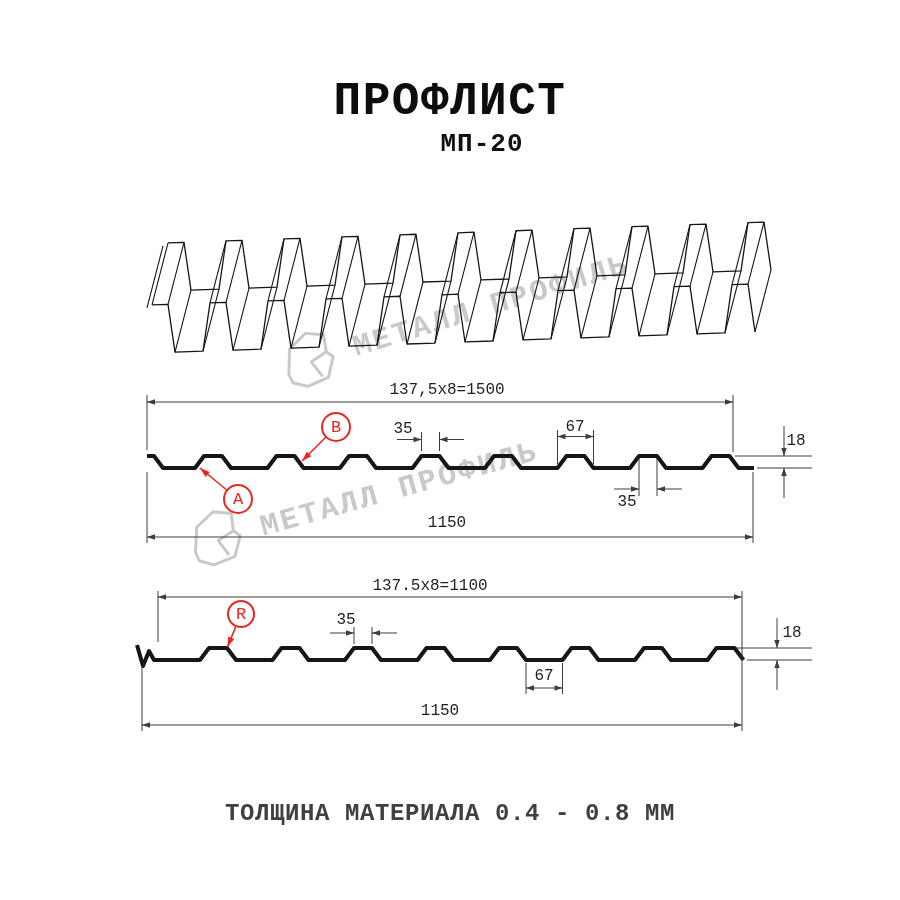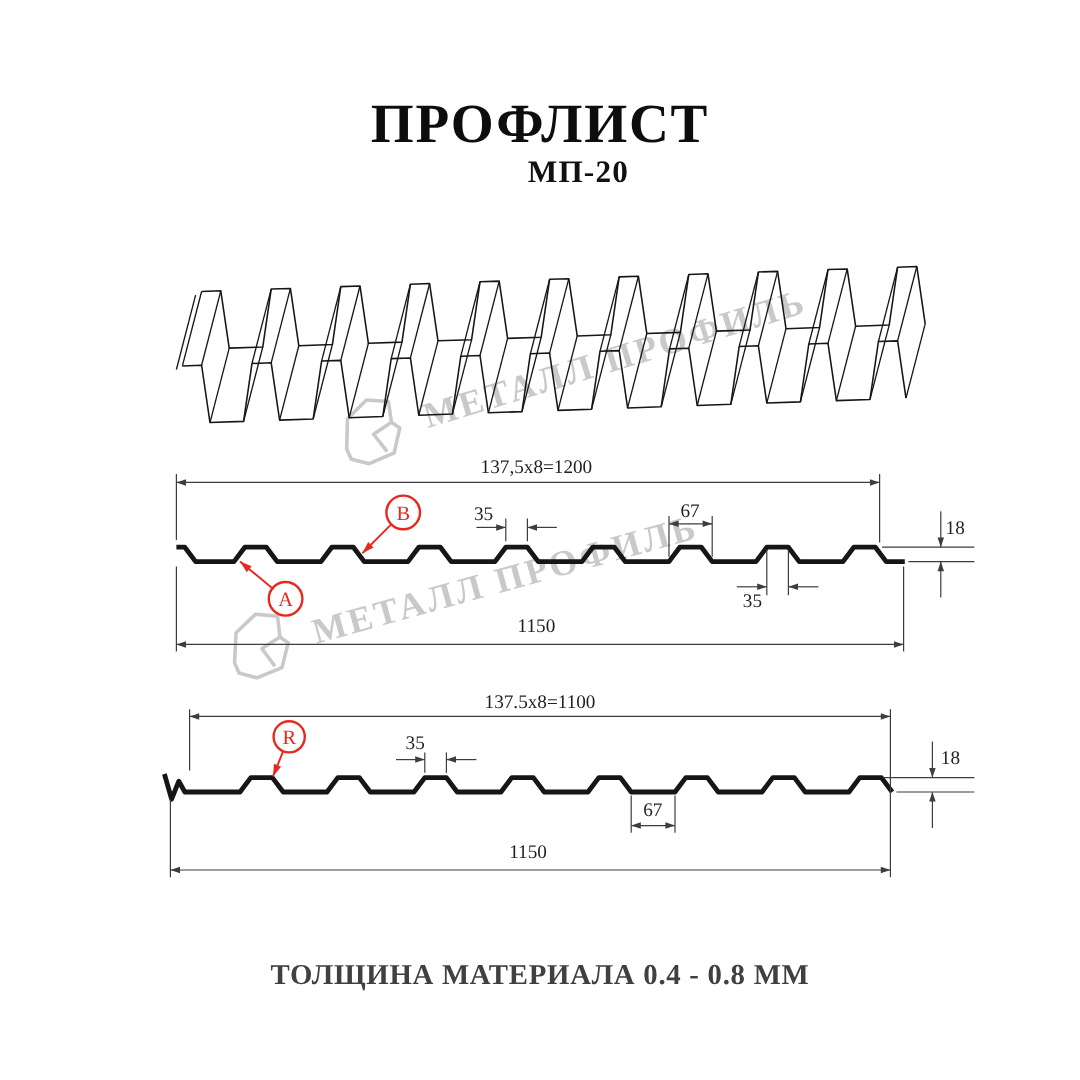--- a/index.html
+++ b/index.html
@@ -1,17 +1,17 @@
 <!DOCTYPE html>
 <html><head>
 <meta charset="utf-8">
 <style>
   html,body{margin:0;padding:0;background:#ffffff;}
   .canvas{position:relative;width:900px;height:900px;background:#ffffff;overflow:hidden;
-          font-family:Liberation Serif, serif;}
+          font-family:Liberation Mono, monospace;}
   .title{position:absolute;left:0;top:76px;width:100%;text-align:center;
          font-size:46px;font-weight:800;letter-spacing:1.5px;color:#0d0d0d;z-index:4;}
   .subtitle{position:absolute;left:0;top:129px;width:100%;text-align:center;
          font-size:26px;font-weight:600;letter-spacing:1px;color:#111;z-index:4;margin-left:32px;}
   .footer{position:absolute;left:0;top:800px;width:100%;text-align:center;
          font-size:24px;font-weight:600;letter-spacing:0.6px;color:#404040;z-index:4;}
   #drawing{position:absolute;left:0;top:0;z-index:2;}
   .dim{position:absolute;transform:translate(-50%,-50%);font-size:16px;color:#1f1f1f;
        white-space:nowrap;z-index:3;line-height:1;}
   .marker{position:absolute;width:26px;height:26px;border:2.4px solid #e8281e;border-radius:50%;
@@ -156,34 +156,34 @@
       <line x1="777" y1="690" x2="777" y2="660" stroke="#3d3d3d" stroke-width="1"></line>
       <polygon points="777,660 779.7,668 774.3,668" fill="#3d3d3d"></polygon>
       <line x1="142" y1="666" x2="142" y2="731" stroke="#3d3d3d" stroke-width="1"></line>
       <line x1="142" y1="725" x2="742" y2="725" stroke="#3d3d3d" stroke-width="1"></line>
       <polygon points="142,725 150,722.3 150,727.7" fill="#3d3d3d"></polygon>
       <polygon points="742,725 734,727.7 734,722.3" fill="#3d3d3d"></polygon>
       <line x1="236" y1="626" x2="227.5" y2="647" stroke="#e8281e" stroke-width="1.6"></line>
       <polygon points="227.5,647 228.27907759954542,636.5294203554013 234.21305426877285,638.9269025532631" fill="#e8281e"></polygon>
     </svg>
 
-  <span class="dim" style="left:447px;top:390px">137,5x8=1200</span>
+  <span class="dim" style="left:447px;top:390px">137,5x8=1500</span>
   <span class="dim" style="left:403px;top:429px">35</span>
   <span class="dim" style="left:575px;top:427px">67</span>
   <span class="dim" style="left:627px;top:502px">35</span>
   <span class="dim" style="left:796px;top:441px">18</span>
   <span class="dim" style="left:447px;top:523px">1150</span>
   <div class="marker" style="left:238px;top:499px">
     <span>A</span>
   </div>
   <div class="marker" style="left:336px;top:427px">
     <span>B</span>
   </div>
 
-  <span class="dim" style="left:450px;top:586px">137.5x8=1100</span>
+  <span class="dim" style="left:430px;top:586px">137.5x8=1100</span>
   <span class="dim" style="left:346px;top:620px">35</span>
   <span class="dim" style="left:544px;top:676px">67</span>
   <span class="dim" style="left:792px;top:633px">18</span>
   <span class="dim" style="left:440px;top:711px">1150</span>
   <div class="marker" style="left:241px;top:614px;width:24px;height:24px">
     <span>R</span>
   </div>
 
   <div class="footer">ТОЛЩИНА МАТЕРИАЛА 0.4 - 0.8 ММ</div>
 </div>

